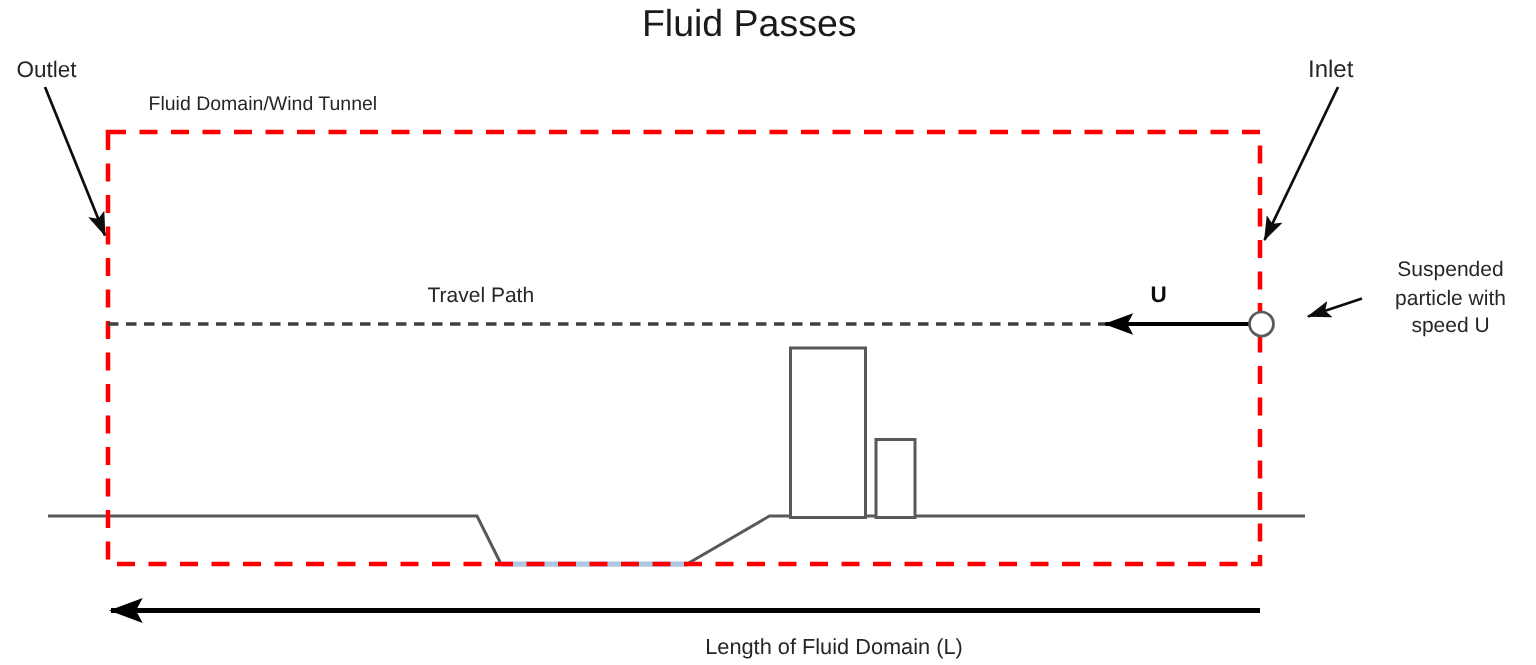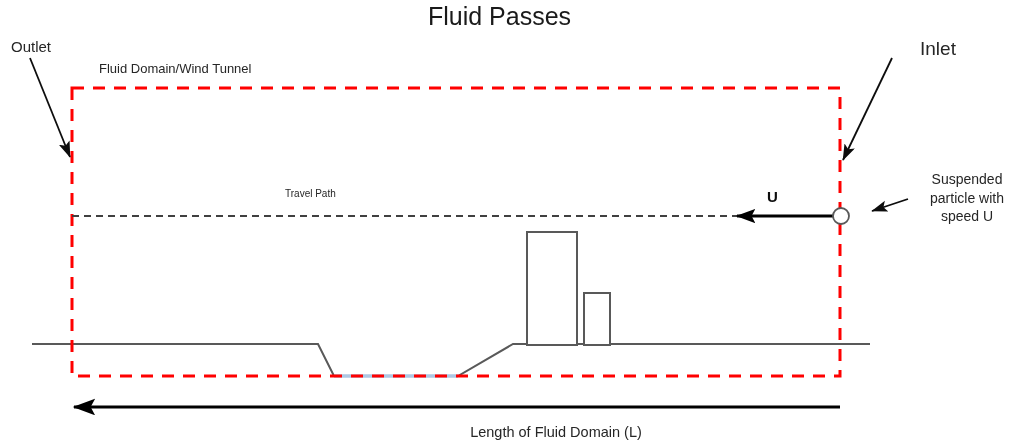--- a/index.html
+++ b/index.html
@@ -35,23 +35,23 @@
   #diagram-title {
     left: 0;
     top: 2px;
     width: 999px;
     text-align: center;
     font-size: 25px;
     color: #1a1a1a;
     white-space: nowrap;
   }
   #label-outlet      { left: 11px;  top: 38px;  font-size: 15px; }
-  #label-inlet       { left: 920px; top: 38px;  font-size: 19px; }
+  #label-inlet       { left: 872px; top: 38px;  font-size: 16px; }
   #label-domain      { left: 99px;  top: 61px;  font-size: 13px; }
-  #label-travel-path { left: 285px; top: 188px; font-size: 10px; }
+  #label-travel-path { left: 285px; top: 188px; font-size: 14px; }
   #label-u           { left: 767px; top: 188px; font-size: 15px; font-weight: bold; color: #0d0d0d; }
   #label-particle {
     left: 915px;
     top: 170px;
     width: 104px;
     text-align: center;
     white-space: normal;
     font-size: 14px;
     line-height: 1.33;
   }

